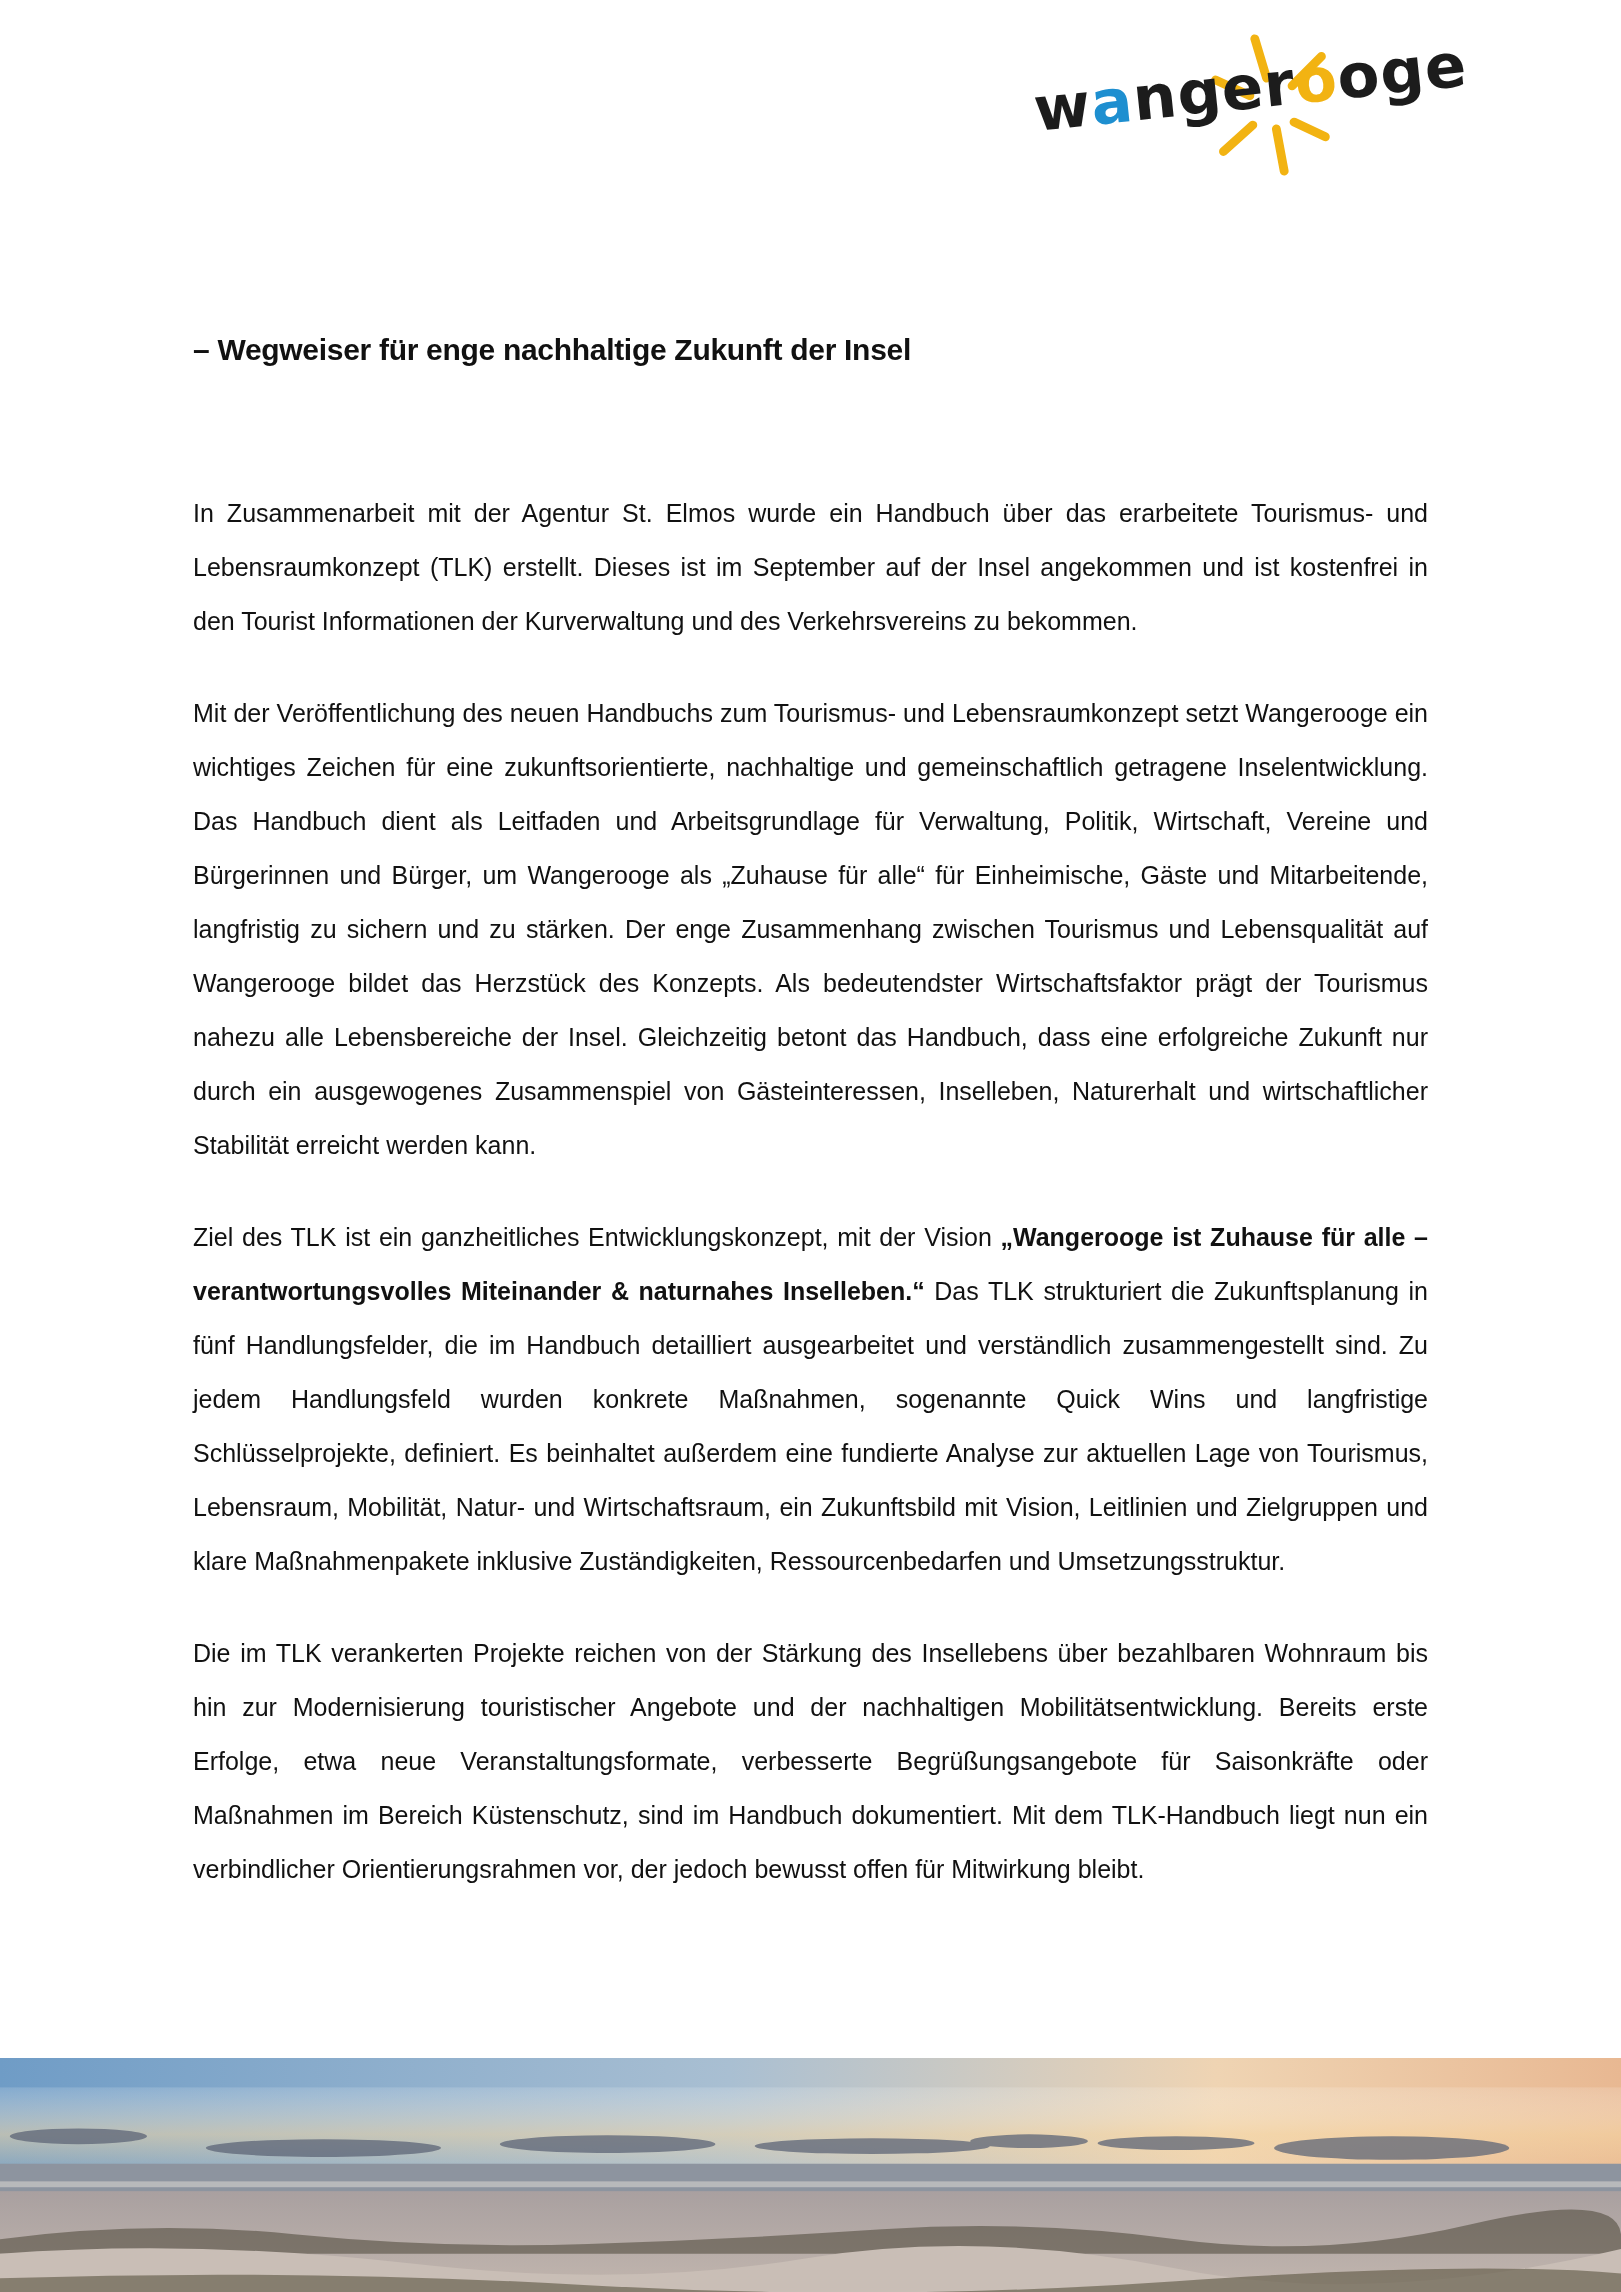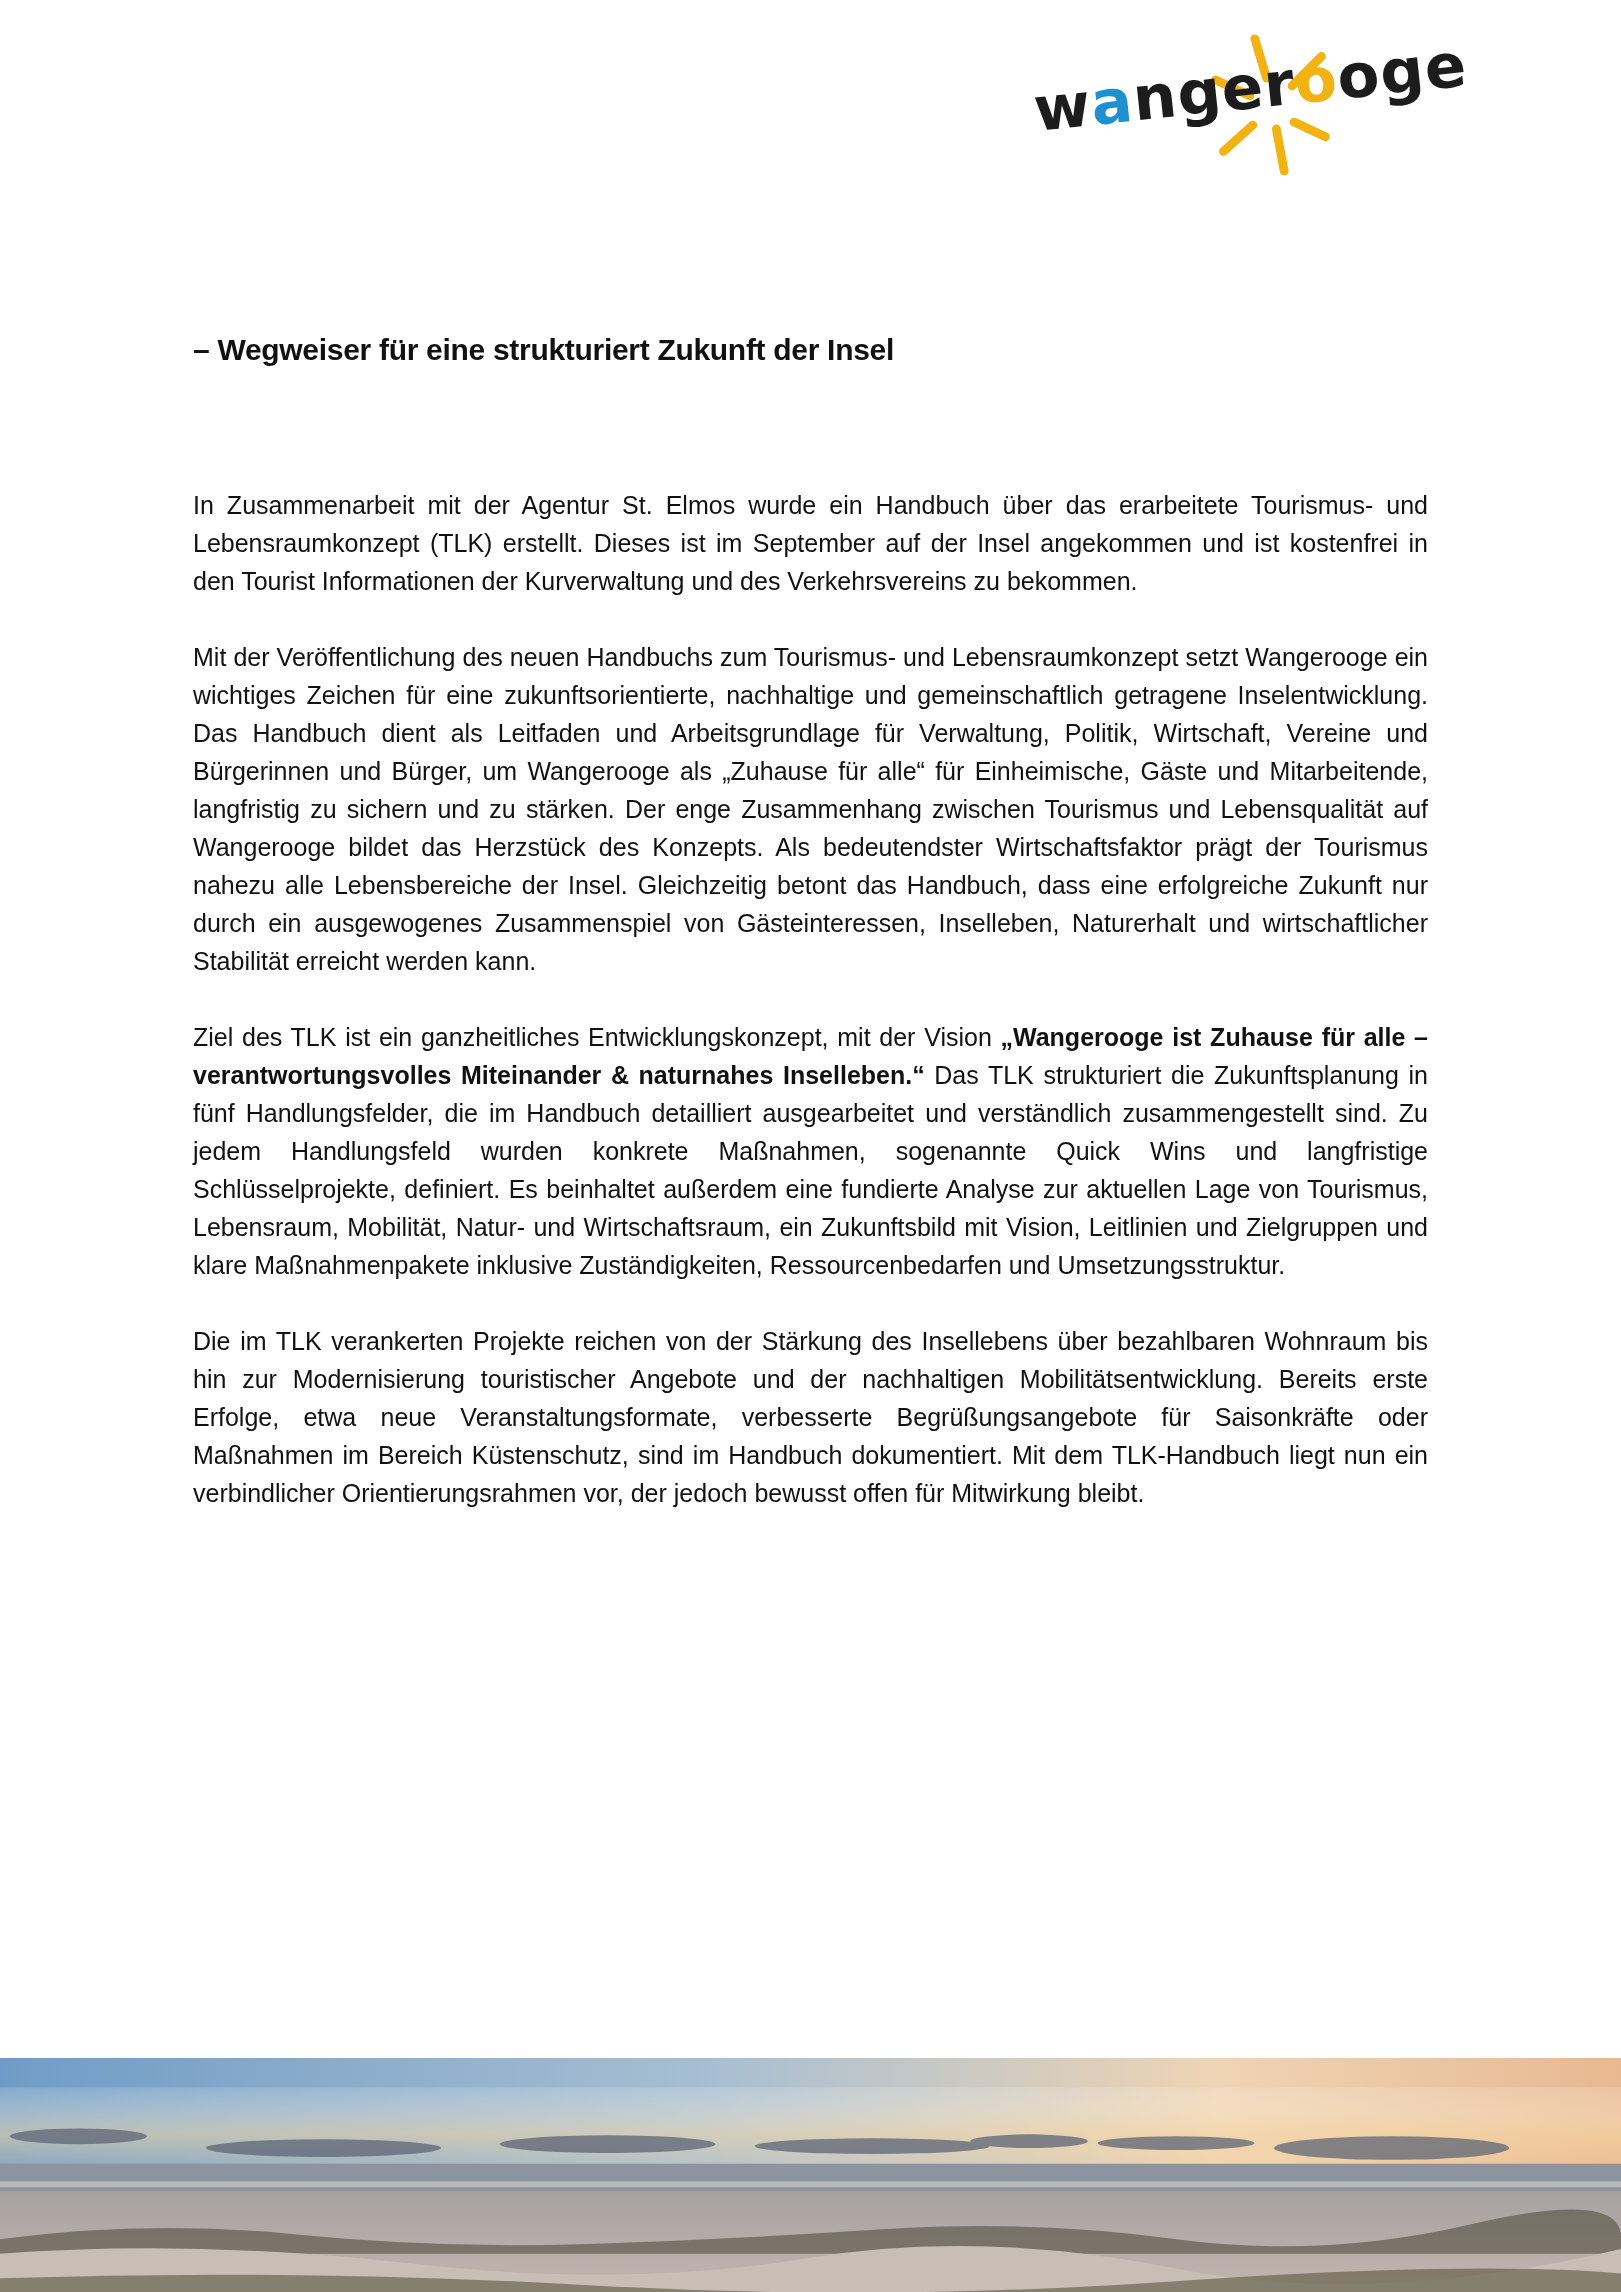--- a/index.html
+++ b/index.html
@@ -23,21 +23,21 @@
     .title {
       position: absolute; left: 193px; top: 281px; width: 1235px;
       font-family: "Liberation Sans", sans-serif; font-weight: bold;
       font-size: 30px; line-height: 46px; color: #111;
       letter-spacing: -0.3px;
     }
 
     .body-text {
       position: absolute; left: 193px; top: 486px; width: 1235px;
       font-family: "Liberation Sans", sans-serif; font-size: 25px;
-      line-height: 38px; text-align: justify; color: #111;
+      line-height: 54px; text-align: justify; color: #111;
     }
     .body-text p { margin-bottom: 38px; }
     .body-text b { font-weight: bold; }
 
     .footer-photo {
       position: absolute; left: 0; top: 2058px; width: 1621px; height: 234px; overflow: hidden;
     }
     .footer-photo svg { display: block; width: 100%; height: 100%; }
   </style>
 </head>
@@ -52,21 +52,21 @@
       <line x1="100" y1="95" x2="132" y2="110"></line>
       <line x1="58" y1="98" x2="28" y2="125"></line>
       <line x1="82" y1="102" x2="90" y2="145"></line>
     </g>
   </svg>
   <div class="logo-text"><span>w</span><span class="blue">a</span><span>nger</span><span class="sunletter">o</span><span>oge</span></div>
 </div>
 
 <h1 class="title">
   <br>
-  <span>– Wegweiser für eine strukturiert Zukunft der Insel</span>
+  <span>– Wegweiser für enge nachhaltige Zukunft der Insel</span>
 </h1>
 
 <div class="body-text">
   <p>In Zusammenarbeit mit der Agentur St. Elmos wurde ein Handbuch über das erarbeitete Tourismus- und Lebensraumkonzept (TLK) erstellt. Dieses ist im September auf der Insel angekommen und ist kostenfrei in den Tourist Informationen der Kurverwaltung und des Verkehrsvereins zu bekommen.</p>
   <p>Mit der Veröffentlichung des neuen Handbuchs zum Tourismus- und Lebensraumkonzept setzt Wangerooge ein wichtiges Zeichen für eine zukunftsorientierte, nachhaltige und gemeinschaftlich getragene Inselentwicklung. Das Handbuch dient als Leitfaden und Arbeitsgrundlage für Verwaltung, Politik, Wirtschaft, Vereine und Bürgerinnen und Bürger, um Wangerooge als „Zuhause für alle“ für Einheimische, Gäste und Mitarbeitende, langfristig zu sichern und zu stärken. Der enge Zusammenhang zwischen Tourismus und Lebensqualität auf Wangerooge bildet das Herzstück des Konzepts. Als bedeutendster Wirtschaftsfaktor prägt der Tourismus nahezu alle Lebensbereiche der Insel. Gleichzeitig betont das Handbuch, dass eine erfolgreiche Zukunft nur durch ein ausgewogenes Zusammenspiel von Gästeinteressen, Inselleben, Naturerhalt und wirtschaftlicher Stabilität erreicht werden kann.</p>
   <p><span>Ziel des TLK ist ein ganzheitliches Entwicklungskonzept, mit der Vision </span><b>„Wangerooge ist Zuhause für alle – verantwortungsvolles Miteinander &amp; naturnahes Inselleben.“</b><span> Das TLK strukturiert die Zukunftsplanung in fünf Handlungsfelder, die im Handbuch detailliert ausgearbeitet und verständlich zusammengestellt sind. Zu jedem Handlungsfeld wurden konkrete Maßnahmen, sogenannte Quick Wins und langfristige Schlüsselprojekte, definiert. Es beinhaltet außerdem eine fundierte Analyse zur aktuellen Lage von Tourismus, Lebensraum, Mobilität, Natur- und Wirtschaftsraum, ein Zukunftsbild mit Vision, Leitlinien und Zielgruppen und klare Maßnahmenpakete inklusive Zuständigkeiten, Ressourcenbedarfen und Umsetzungsstruktur.</span></p>
   <p>Die im TLK verankerten Projekte reichen von der Stärkung des Insellebens über bezahlbaren Wohnraum bis hin zur Modernisierung touristischer Angebote und der nachhaltigen Mobilitätsentwicklung. Bereits erste Erfolge, etwa neue Veranstaltungsformate, verbesserte Begrüßungsangebote für Saisonkräfte oder Maßnahmen im Bereich Küstenschutz, sind im Handbuch dokumentiert. Mit dem TLK-Handbuch liegt nun ein verbindlicher Orientierungsrahmen vor, der jedoch bewusst offen für Mitwirkung bleibt.</p>
 </div>
 
 <div class="footer-photo">

